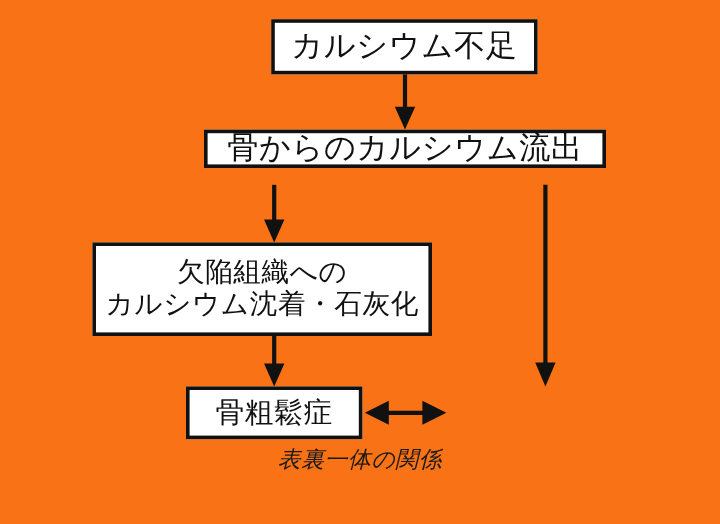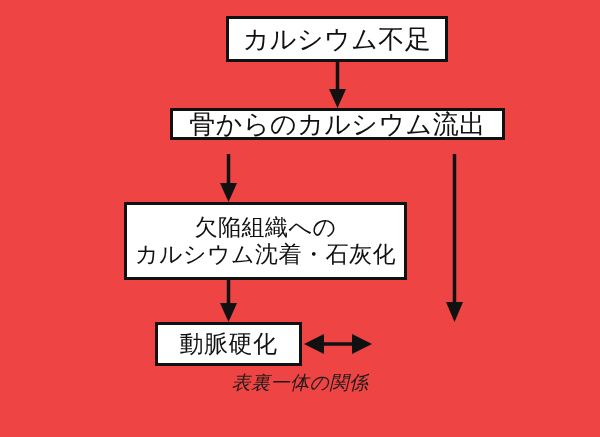--- a/index.html
+++ b/index.html
@@ -9,21 +9,21 @@
     background: #ffffff;
   }
   body {
     font-family: "DejaVu Sans", "Liberation Sans", sans-serif;
     color: #0a0a0a;
   }
   #canvas {
     position: relative;
     width: 600px;
     height: 437px;
-    background: #ef4444;
+    background: #f97316;
     overflow: hidden;
   }
   .node {
     position: absolute;
     box-sizing: border-box;
     background: #ffffff;
     border: 3px solid #111111;
     display: flex;
     align-items: center;
     justify-content: center;
@@ -43,21 +43,21 @@
     left: 226px; top: 16px; width: 222px; height: 46px;
   }
   #node-calcium-deficiency .label { font-size: 26px; }
 
   #node-calcium-outflow {
     left: 170px; top: 108px; width: 335px; height: 32px;
   }
   #node-calcium-outflow .label { font-size: 26px; }
 
   #node-calcium-deposition {
-    left: 77px; top: 202px; width: 283px; height: 78px; margin-left: 47px;
+    left: 77px; top: 202px; width: 283px; height: 78px;
   }
   #node-calcium-deposition .label { font-size: 23px; }
 
   #node-arteriosclerosis {
     left: 155px; top: 322px; width: 147px; height: 44px;
   }
   #node-arteriosclerosis .label { font-size: 24px; }
 
   #node-osteoporosis {
     left: 372px; top: 322px; width: 155px; height: 44px;
@@ -122,21 +122,21 @@
   </div>
 
   <div class="arrow" style="left:219px; top:280px;">
     <svg width="20" height="44" viewBox="0 0 20 44">
       <line x1="9.5" y1="0" x2="9.5" y2="27" stroke="#111111" stroke-width="3.5"></line>
       <polygon points="9.5,42 1,23 18,23" fill="#111111"></polygon>
     </svg>
   </div>
 
   <div class="node" id="node-arteriosclerosis">
-    <span class="label">動脈硬化</span>
+    <span class="label">骨粗鬆症</span>
   </div>
 
   <div class="arrow" style="left:303px; top:328px;">
     <svg width="70" height="32" viewBox="0 0 70 32">
       <line x1="16" y1="16" x2="54" y2="16" stroke="#111111" stroke-width="3.5"></line>
       <polygon points="1,16 21,6 21,26" fill="#111111"></polygon>
       <polygon points="69,16 49,6 49,26" fill="#111111"></polygon>
     </svg>
   </div>
 

